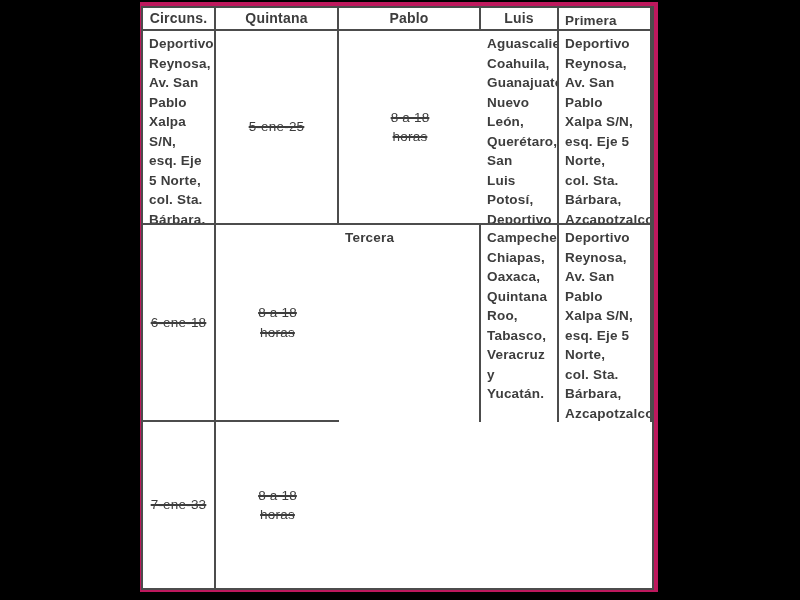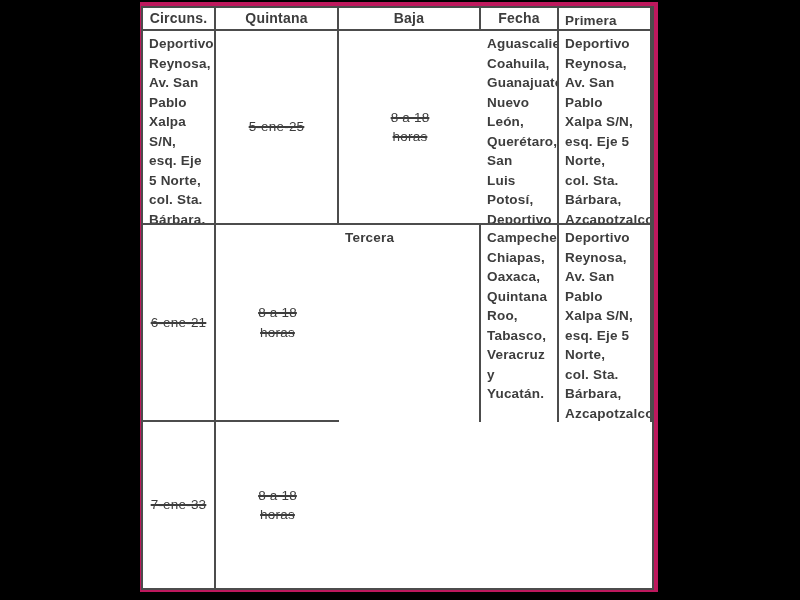--- a/index.html
+++ b/index.html
@@ -59,22 +59,22 @@
   }
 </style>
 </head>
 <body>
 
 <div class="slide">
   <div class="tbl">
 
     <div class="cell hd">Circuns.</div>
     <div class="cell hd">Quintana</div>
-    <div class="cell hd">Baja</div>
-    <div class="cell hd">Fecha</div>
+    <div class="cell hd">Pablo</div>
+    <div class="cell hd">Luis</div>
 
     <div class="cell body-cell">Primera</div>
     <div class="cell body-cell">Deportivo
 Reynosa,
 Av. San Pablo
 Xalpa S/N,
 esq. Eje 5 Norte,
 col. Sta. Bárbara,
 Azcapotzalco,
 Ciudad de
@@ -100,21 +100,21 @@
 Reynosa,
 Av. San Pablo
 Xalpa S/N,
 esq. Eje 5 Norte,
 col. Sta. Bárbara,
 Azcapotzalco,
 Ciudad de
 México
 C.P. 02230</div>
     <div class="cell mid">
-        <span class="struck">6-ene-21</span>
+        <span class="struck">6-ene-18</span>
       </div>
     <div class="cell mid lastcol">
         <span class="struck">8 a 18
 horas</span>
       </div>
 
     <div class="cell body-cell lastrow">Tercera</div>
     <div class="cell body-cell lastrow">Campeche,
 Chiapas,
 Oaxaca,

